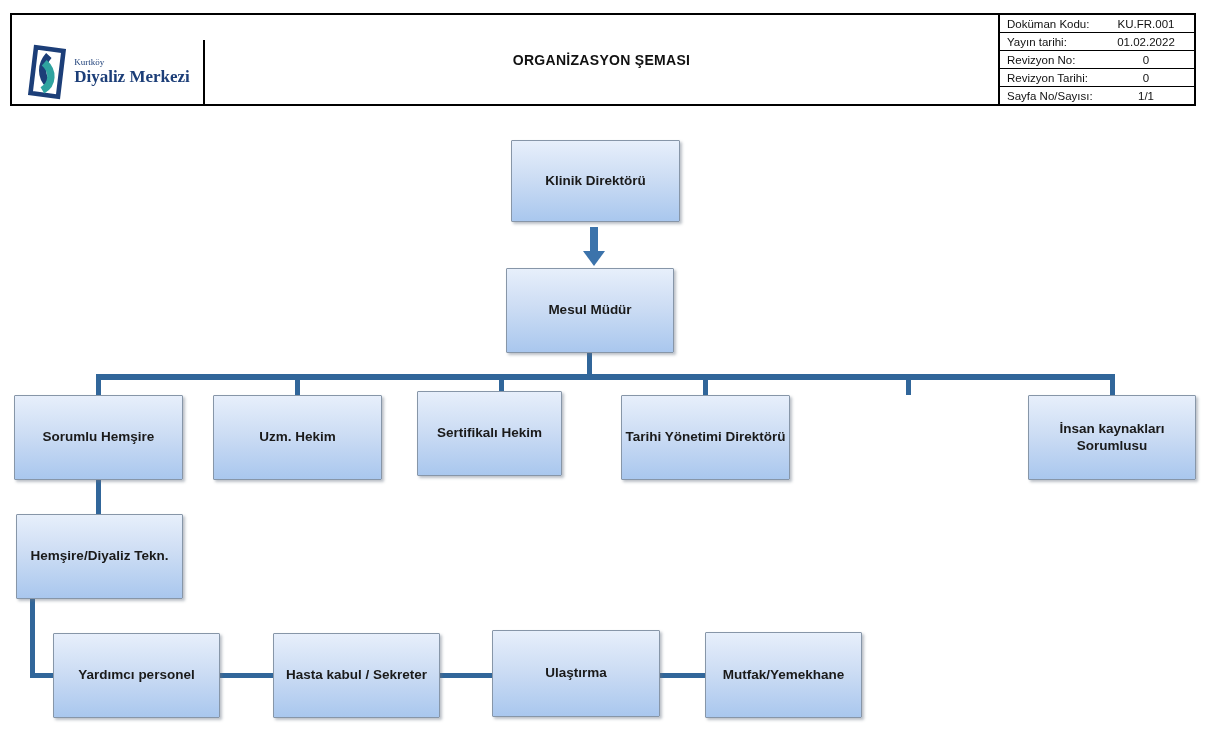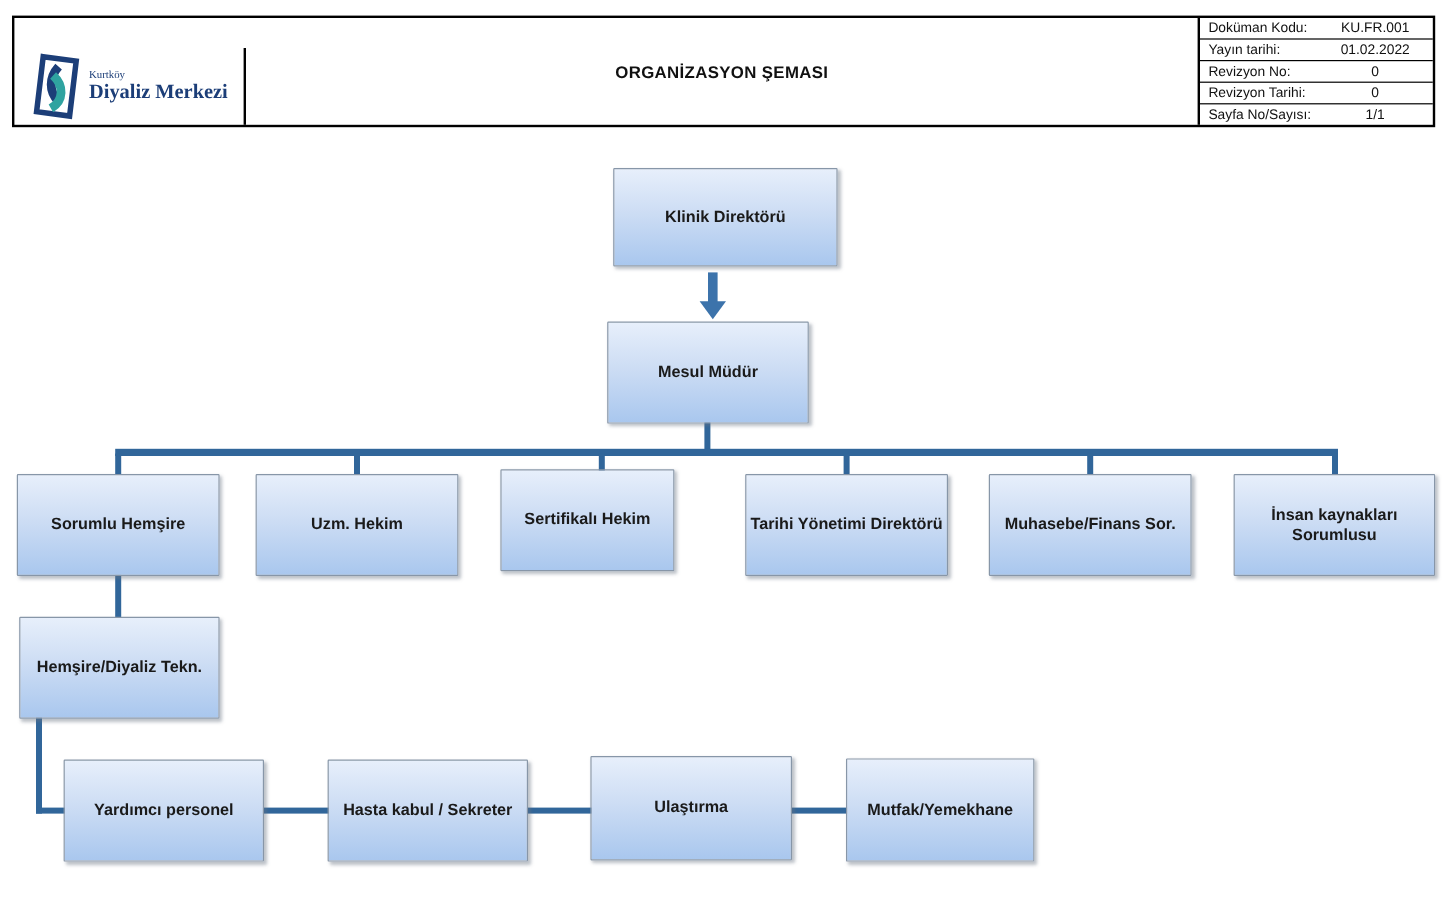--- a/index.html
+++ b/index.html
@@ -35,21 +35,21 @@
   
   .node {
     position:absolute;
     background:linear-gradient(to bottom, #e7effb 0%, #cdddf4 45%, #a9c7ee 100%);
     border:1px solid #8796a8; border-radius:1px;
     box-shadow:2px 2px 3px rgba(105,115,130,0.45);
     display:flex; align-items:center; justify-content:center;
     text-align:center; font-weight:bold; font-size:13.5px; color:#1a1a1a;
     padding:0 10px; line-height:1.25;
   }
-  .n-klinik    { left:511px;  top:140px; width:187px; height:82px; }
+  .n-klinik    { left:511px;  top:140px; width:169px; height:82px; }
   .n-mesul     { left:506px;  top:268px; width:168px; height:85px; }
   .n-sorumlu   { left:14px;   top:395px; width:169px; height:85px; }
   .n-uzm       { left:213px;  top:395px; width:169px; height:85px; }
   .n-sertifika { left:417px;  top:391px; width:145px; height:85px; }
   .n-kalite    { left:621px;  top:395px; width:169px; height:85px; padding:0 3px; }
   .n-muhasebe  { left:824px;  top:395px; width:169px; height:85px; }
   .n-insan     { left:1028px; top:395px; width:168px; height:85px; padding:0 22px; }
   .n-hemsire   { left:16px;   top:514px; width:167px; height:85px; padding:0 4px; }
   .n-yardimci  { left:53px;   top:633px; width:167px; height:85px; }
   .n-hasta     { left:273px;  top:633px; width:167px; height:85px; }
@@ -154,23 +154,20 @@
     </div>
   <div class="node n-uzm">
       <span>Uzm. Hekim</span>
     </div>
   <div class="node n-sertifika">
       <span>Sertifikalı Hekim</span>
     </div>
   <div class="node n-kalite">
       <span>Tarihi Yönetimi Direktörü</span>
     </div>
-  <div class="node n-muhasebe">
-      <span>Muhasebe/Finans Sor.</span>
-    </div>
   <div class="node n-insan">
       <span>İnsan kaynakları Sorumlusu</span>
     </div>
   <div class="node n-hemsire">
       <span>Hemşire/Diyaliz Tekn.</span>
     </div>
   <div class="node n-hasta">
       <span>Hasta kabul / Sekreter</span>
     </div>
   <div class="node n-yardimci">

